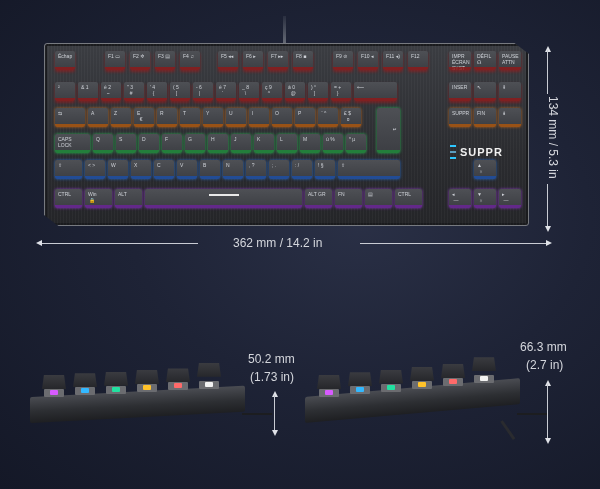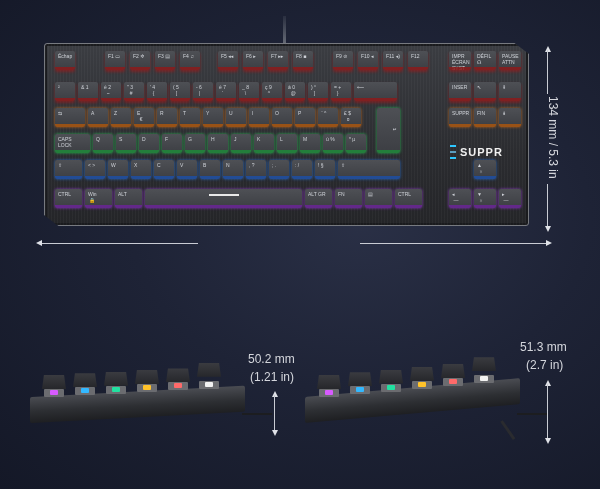--- a/index.html
+++ b/index.html
@@ -195,20 +195,21 @@
     </div>
     <span class="logo-text">SUPPR</span>
   </div>
 
   <div class="dim-h">
     <div class="line" style="left:0;width:160px"></div>
     <div class="line" style="left:322px;width:190px"></div>
     <div class="arrow-l"></div>
     <div class="arrow-r"></div>
   </div>
+  <div class="dim-label" style="left:233px;top:236px">362 mm / 14.2 in</div>
 
   <div class="arrow-u" style="left:545px;top:46px"></div>
   <div class="dim-v-line" style="left:547px;top:50px;height:44px"></div>
   <div class="dim-label rot" style="left:560px;top:96px">134 mm / 5.3 in</div>
   <div class="dim-v-line" style="left:547px;top:184px;height:42px"></div>
   <div class="arrow-d" style="left:545px;top:226px"></div>
 
   <div class="side" id="sideLow" style="left:30px;top:365px;width:240px;height:70px">
       <div class="side-body" style="left: 0px; top: 32px; width: 215px; height: 26px; transform: skewY(-3deg); transform-origin: left bottom;"></div>
       <div class="side-switch" style="left: 14px; top: 24px;">
@@ -231,21 +232,21 @@
         <i style="background: rgb(255, 106, 106);"></i>
       </div>
       <div class="side-cap" style="left: 136px; top: 3.4px;"></div>
       <div class="side-switch" style="left: 169px; top: 15.75px;">
         <i style="background: rgb(242, 242, 242);"></i>
       </div>
       <div class="side-cap" style="left: 167px; top: -2.25px;"></div>
       <div class="cord" style="left: 212px; top: 48px; width: 30px;"></div>
     </div>
   <div class="dim-label" style="left:248px;top:352px">50.2 mm</div>
-  <div class="dim-label" style="left:250px;top:370px">(1.21 in)</div>
+  <div class="dim-label" style="left:250px;top:370px">(1.73 in)</div>
   <div class="arrow-u" style="left:272px;top:391px"></div>
   <div class="dim-v-line" style="left:274px;top:395px;height:35px"></div>
   <div class="arrow-d" style="left:272px;top:430px"></div>
 
   <div class="side" id="sideHigh" style="left:305px;top:355px;width:230px;height:90px">
       <div class="side-body" style="left: 0px; top: 42px; width: 215px; height: 26px; transform: skewY(-5deg); transform-origin: left bottom;"></div>
       <div class="side-switch" style="left: 14px; top: 34px;">
         <i style="background: rgb(216, 91, 255);"></i>
       </div>
       <div class="side-cap" style="left: 12px; top: 20px;"></div>
@@ -265,18 +266,18 @@
         <i style="background: rgb(255, 106, 106);"></i>
       </div>
       <div class="side-cap" style="left: 136px; top: 9px;"></div>
       <div class="side-switch" style="left: 169px; top: 20.25px;">
         <i style="background: rgb(242, 242, 242);"></i>
       </div>
       <div class="side-cap" style="left: 167px; top: 2.25px;"></div>
       <div class="cord" style="left: 212px; top: 58px; width: 30px;"></div>
       <div class="foot" style="left: 195px; top: 66px;"></div>
     </div>
-  <div class="dim-label" style="left:520px;top:340px">51.3 mm</div>
+  <div class="dim-label" style="left:520px;top:340px">66.3 mm</div>
   <div class="dim-label" style="left:526px;top:358px">(2.7 in)</div>
   <div class="arrow-u" style="left:545px;top:380px"></div>
   <div class="dim-v-line" style="left:547px;top:384px;height:54px"></div>
   <div class="arrow-d" style="left:545px;top:438px"></div>
 </div>
 
 </body></html>

